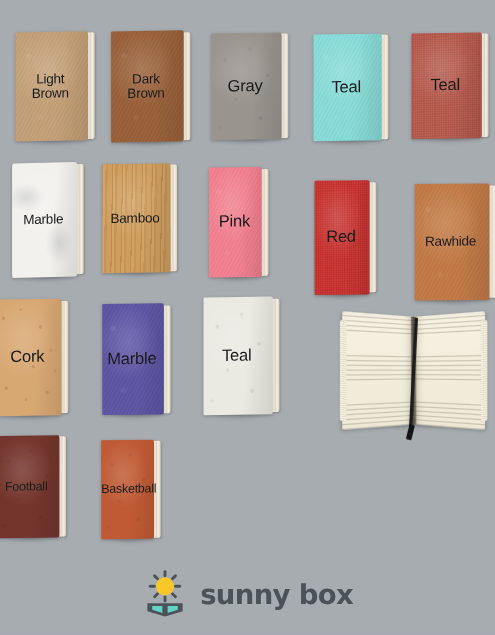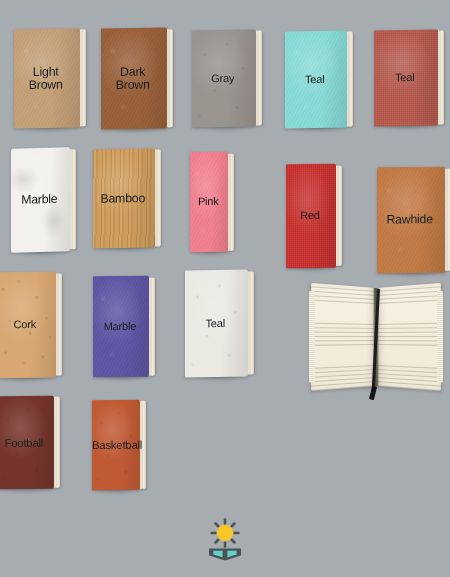--- a/index.html
+++ b/index.html
@@ -77,21 +77,21 @@
     filter: blur(1.5px);
   }
 
   .book .label {
     position: absolute;
     left: 0; right: 4%;
     top: 50%;
     transform: translateY(-50%);
     text-align: center;
     color: #17181a;
-    font-size: 11px;
+    font-size: 15px;
     font-weight: 400;
     line-height: 1.08;
     letter-spacing: -0.2px;
     z-index: 5;
     white-space: pre-line;
     pointer-events: none;
     text-shadow: 0 0 1px rgba(255,255,255,0.10);
   }
 
   .book .label.tight { font-size: 12.3px; }
@@ -322,21 +322,21 @@
         <div class="pages"></div>
         <div class="cover tex-marble" style="background: rgb(242, 241, 237);"></div>
         <div class="label tight">Marble</div>
       </div>
       <div class="book" style="left: 93px; top: 149px; width: 62px; height: 99px; transform: skewY(-0.8deg); text-decoration: underline;">
         <div class="shade"></div>
         <div class="pages"></div>
         <div class="cover tex-wood" style="background: rgb(204, 154, 89);"></div>
         <div class="label tight">Bamboo</div>
       </div>
-      <div class="book" style="left: 190px; top: 152px; width: 38px; height: 100px; transform: skewY(-0.6deg);">
+      <div class="book" style="left: 190px; top: 152px; width: 48px; height: 100px; transform: skewY(-0.6deg);">
         <div class="shade"></div>
         <div class="pages"></div>
         <div class="cover tex-leather" style="background: rgb(242, 128, 143);"></div>
         <div class="label ">Pink</div>
       </div>
       <div class="book" style="left: 286px; top: 164px; width: 50px; height: 104px; transform: skewY(-0.6deg);">
         <div class="shade"></div>
         <div class="pages"></div>
         <div class="cover tex-fabric" style="background: rgb(201, 48, 45);"></div>
         <div class="label ">Red</div>
@@ -400,15 +400,16 @@
           <line x1="14.21" y1="22.79" x2="11.52" y2="25.48" stroke="#4b5258" stroke-width="2.6" stroke-linecap="round"></line>
           <line x1="11.40" y1="16.00" x2="7.60" y2="16.00" stroke="#4b5258" stroke-width="2.6" stroke-linecap="round"></line>
           <line x1="14.21" y1="9.21" x2="11.52" y2="6.52" stroke="#4b5258" stroke-width="2.6" stroke-linecap="round"></line>
         </g>
       <circle id="logo-sun" cx="21" cy="16" r="8.2" fill="#f9c728"></circle>
       <path id="logo-box-outer" d="M5 31.5 L21 31.5 L21 43.5 L5 38.6 Z" fill="#4b5258"></path>
       <path id="logo-box-outer2" d="M37 31.5 L21 31.5 L21 43.5 L37 38.6 Z" fill="#4b5258"></path>
       <path id="logo-box-inner" d="M9.4 33.8 L18.6 33.8 L18.6 40.3 L9.4 37.4 Z" fill="#63d3c8"></path>
       <path id="logo-box-inner2" d="M32.6 33.8 L23.4 33.8 L23.4 40.3 L32.6 37.4 Z" fill="#63d3c8"></path>
     </svg>
+    <div class="wordmark" style="color: rgb(75, 82, 88);">sunny box</div>
   </div>
 
 </div>
 
 </body></html>

